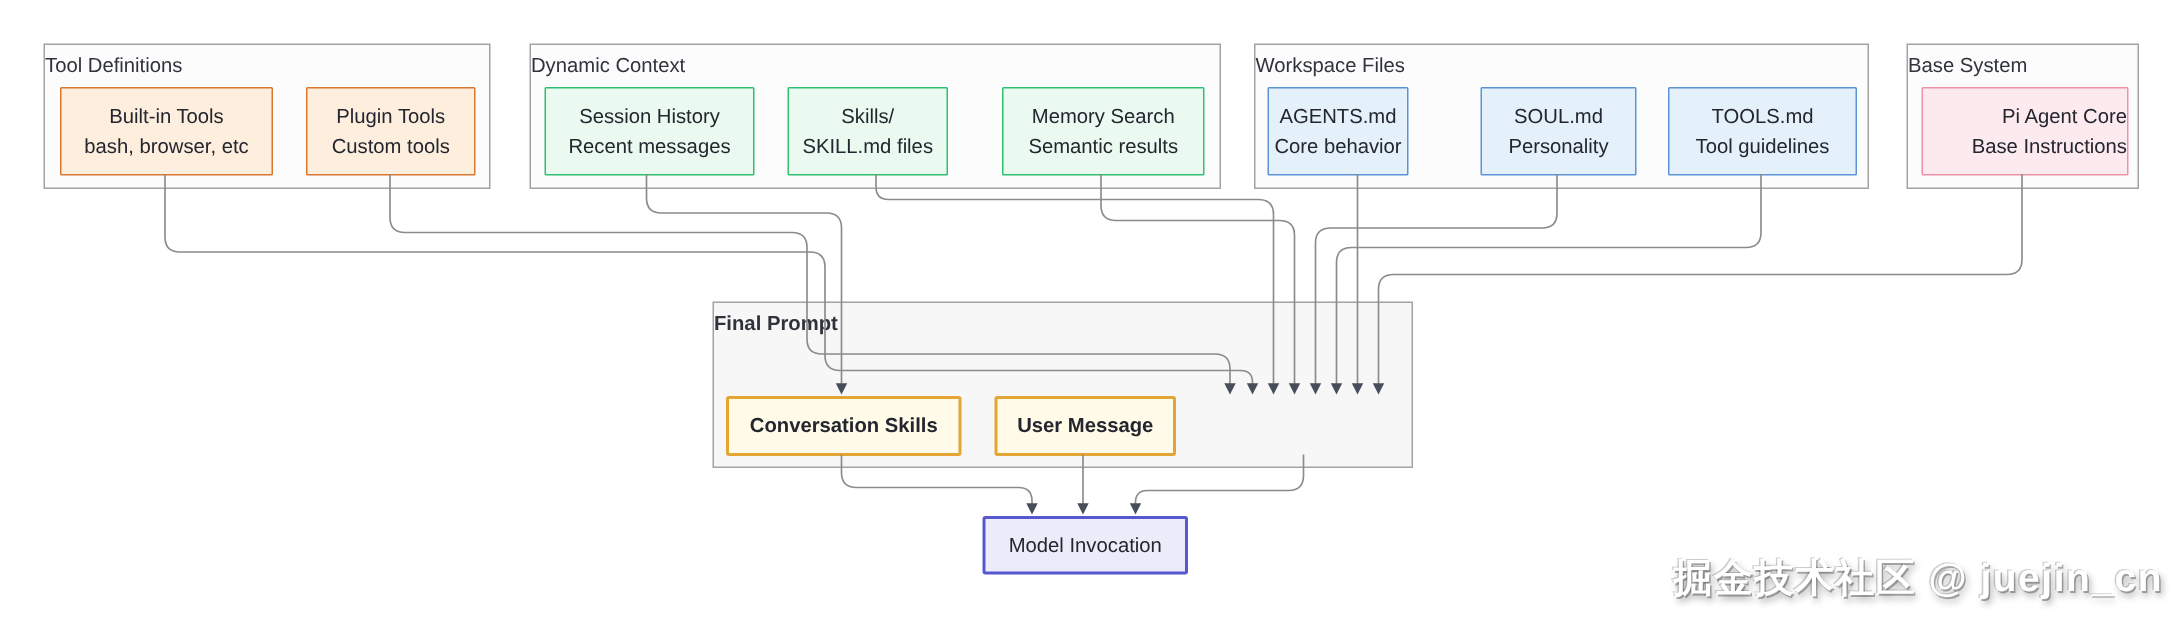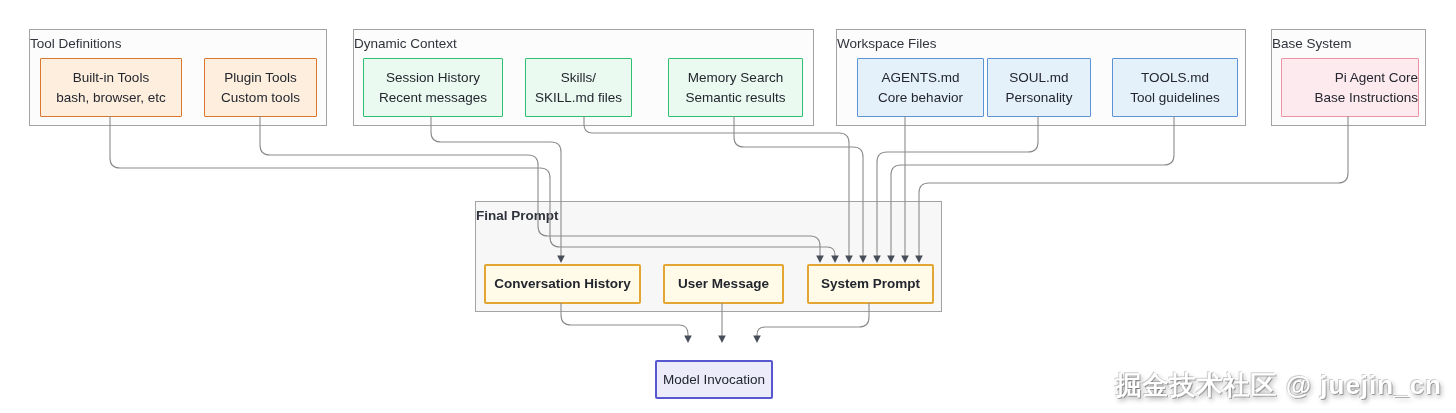--- a/index.html
+++ b/index.html
@@ -101,21 +101,21 @@
       <span>SKILL.md files</span>
     </div>
     <div class="node green" style="left:314px;top:28px;width:135px;height:59px">
       <span>Memory Search</span>
       <span>Semantic results</span>
     </div>
   </div>
 
   <div class="group" style="left:836px;top:29px;width:410px;height:97px">
     <div class="group-title">Workspace Files</div>
-    <div class="node blue" style="left:20px;top:28px;width:127px;height:59px">
+    <div class="node blue" style="left:8px;top:28px;width:94px;height:59px">
       <span>AGENTS.md</span>
       <span>Core behavior</span>
     </div>
     <div class="node blue" style="left:275px;top:28px;width:126px;height:59px">
       <span>TOOLS.md</span>
       <span>Tool guidelines</span>
     </div>
     <div class="node blue" style="left:150px;top:28px;width:104px;height:59px">
       <span>SOUL.md</span>
       <span>Personality</span>
@@ -126,31 +126,28 @@
     <div class="group-title">Base System</div>
     <div class="node pink" style="left:9px;top:28px;width:138px;height:59px">
       <span>Pi Agent Core</span>
       <span>Base Instructions</span>
     </div>
   </div>
 
   <div class="group final" style="left:475px;top:201px;width:467px;height:111px">
     <div class="group-title">Final Prompt</div>
     <div class="node yellow" style="left:8px;top:62px;width:157px;height:40px">
-      <span>Conversation History</span>
+      <span>Conversation Skills</span>
     </div>
     <div class="node yellow" style="left:187px;top:62px;width:121px;height:40px">
       <span>User Message</span>
     </div>
-    <div class="node yellow" style="left:331px;top:62px;width:127px;height:40px">
-      <span>System Prompt</span>
-    </div>
   </div>
 
-  <div class="node purple" style="left:655px;top:360px;width:118px;height:39px">
+  <div class="node purple" style="left:655px;top:344px;width:137px;height:39px">
     <span>Model Invocation</span>
   </div>
 
   <svg id="edges" viewBox="0 0 1456 413" xmlns="http://www.w3.org/2000/svg">
       <path d="M431,116 L431,132 Q431,142 441,142 L551,142 Q561,142 561,152 L561,257" fill="none" stroke="#8b8b8b" stroke-width="1.1"></path>
       <path d="M561,263 L557.2,255.5 L564.8,255.5 Z" fill="#474d59"></path>
       <path d="M260,116 L260,145 Q260,155 270,155 L528,155 Q538,155 538,165 L538,226 Q538,236 548,236 L810,236 Q820,236 820,246 L820,257" fill="none" stroke="#8b8b8b" stroke-width="1.1"></path>
       <path d="M820,263 L816.2,255.5 L823.8,255.5 Z" fill="#474d59"></path>
       <path d="M110,116 L110,158 Q110,168 120,168 L540,168 Q550,168 550,178 L550,237 Q550,247 560,247 L827,247 Q835,247 835,255 L835,257" fill="none" stroke="#8b8b8b" stroke-width="1.1"></path>
       <path d="M835,263 L831.2,255.5 L838.8,255.5 Z" fill="#474d59"></path>

